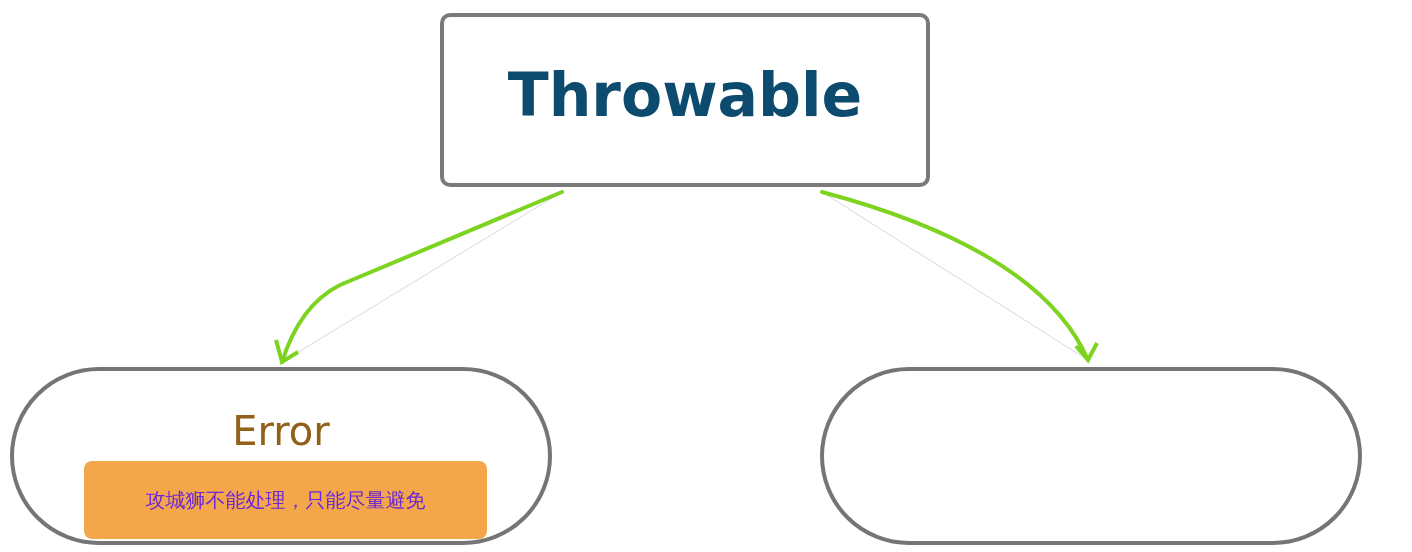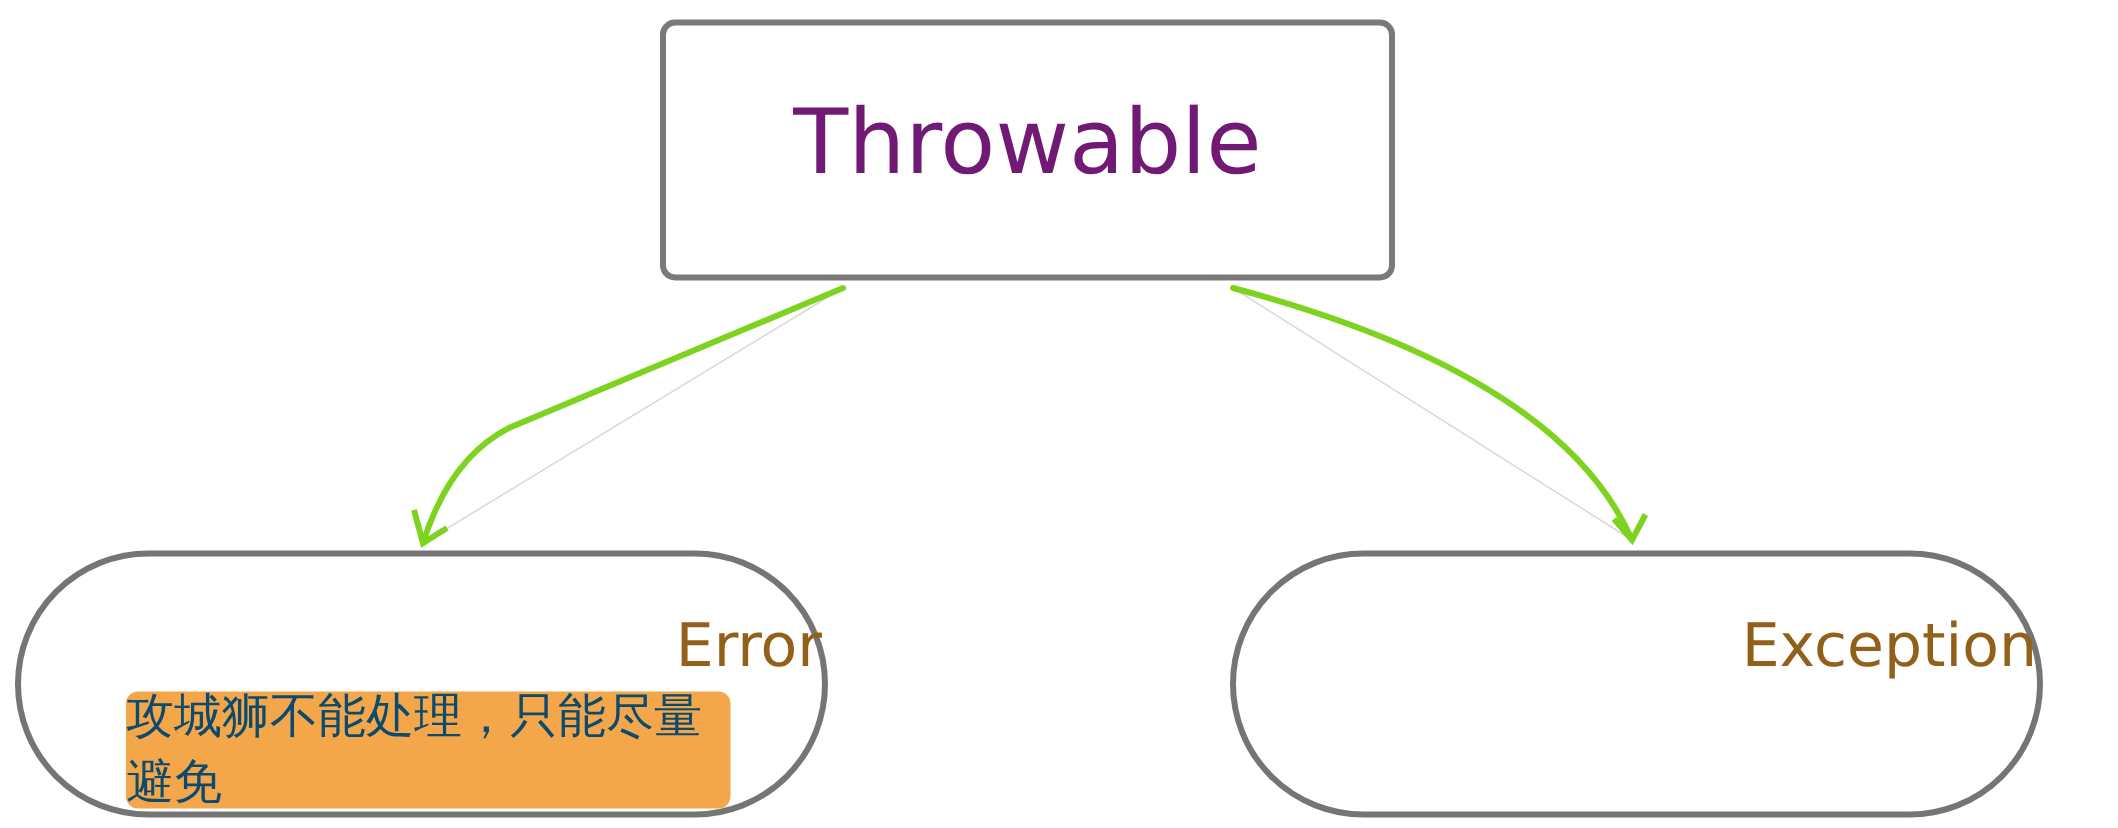--- a/index.html
+++ b/index.html
@@ -2,35 +2,35 @@
 <html><head>
 <meta charset="utf-8">
 <style>
   html, body { margin:0; padding:0; background:#ffffff; }
   body { width:1412px; height:552px; position:relative; overflow:hidden; font-family:"DejaVu Sans", sans-serif; }
   .node-root {
     position:absolute; left:440px; top:13px; width:490px; height:174px;
     border:4px solid #7a7a7a; border-radius:10px; background:#fff; box-sizing:border-box;
     display:flex; align-items:center; justify-content:center;
   }
-  .node-root .title { color:#701a75; font-size:60px; line-height:1; margin-top:-10px; }
+  .node-root .title { color:#0c4a6e; font-size:60px; line-height:1; margin-top:-10px;font-weight:bold; }
   .pill {
     position:absolute; box-sizing:border-box; border:4px solid #757575; border-radius:90px; background:#fff;
   }
   .pill-left { left:10px; top:367px; width:542px; height:178px; }
   .pill-right { left:820px; top:367px; width:542px; height:178px; }
   .pill .label {
-    position:absolute; left:0; right:0; top:40px; text-align:right;
+    position:absolute; left:0; right:0; top:40px; text-align:center;
     color:#93601a; font-size:40px; line-height:1;
   }
   .note {
     position:absolute; left:70px; top:90px; width:403px; height:78px;
     background:#f4a64a; border-radius:8px;
     display:flex; align-items:center; justify-content:center;
-    color:#0c4a6e; font-size:32px;
+    color:#6d28d9; font-size:20px;
   }
   .pill-right .note { left:70px; }
   svg.arrows { position:absolute; left:0; top:0; width:1412px; height:552px; pointer-events:none; }
 </style>
 </head>
 <body>
 
 <svg class="arrows" viewBox="0 0 1412 552">
 
   <line x1="562" y1="192" x2="282" y2="362" stroke="#d8d8d8" stroke-width="1"></line>
@@ -46,14 +46,13 @@
 <div class="node-root">
   <span class="title">Throwable</span>
 </div>
 
 <div class="pill pill-left">
   <div class="label">Error</div>
   <div class="note">攻城狮不能处理，只能尽量避免</div>
 </div>
 
 <div class="pill pill-right">
-  <div class="label">Exception</div>
 </div>
 
 </body></html>

